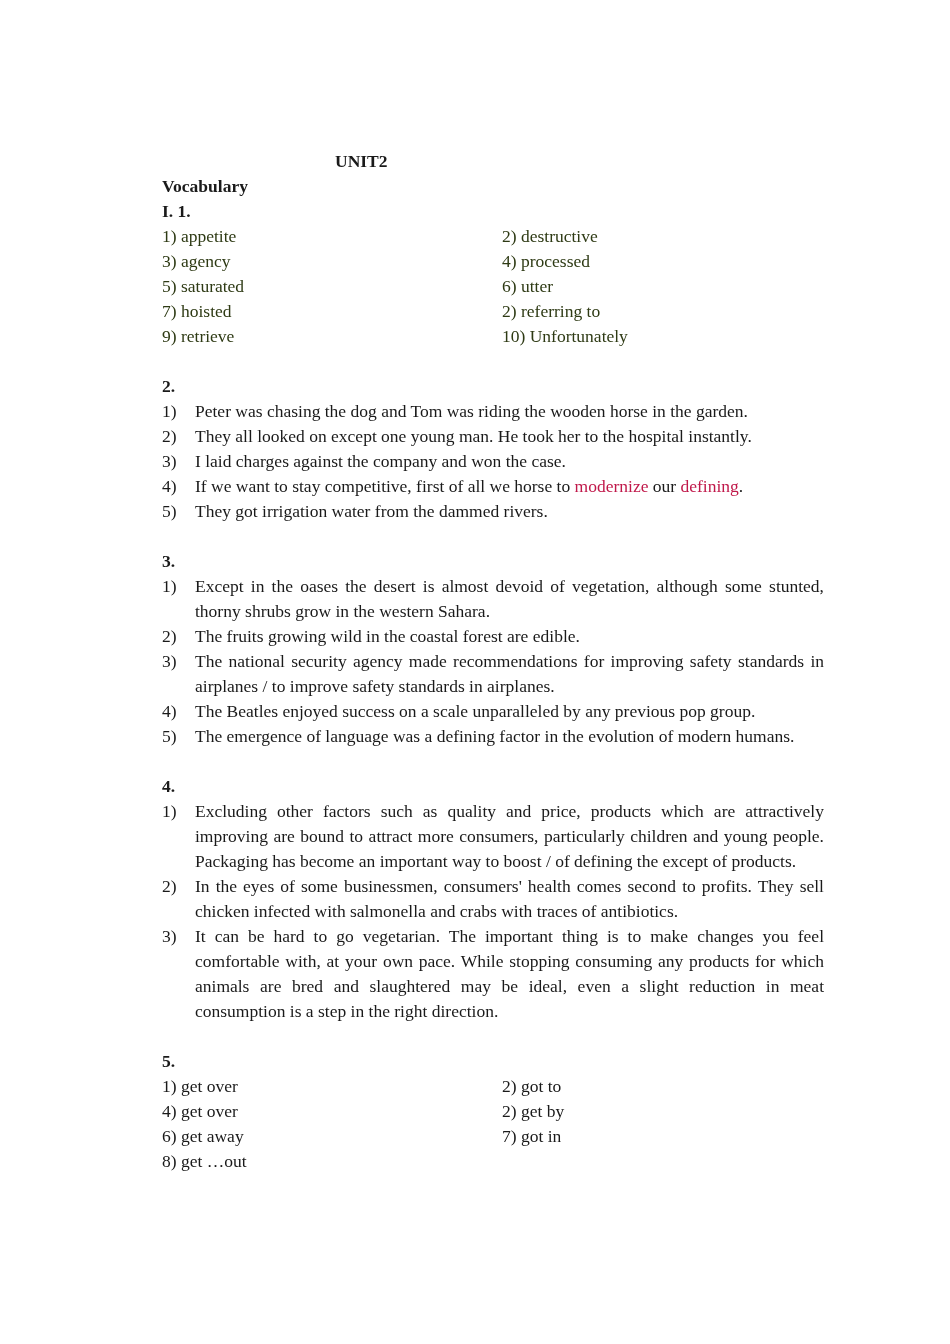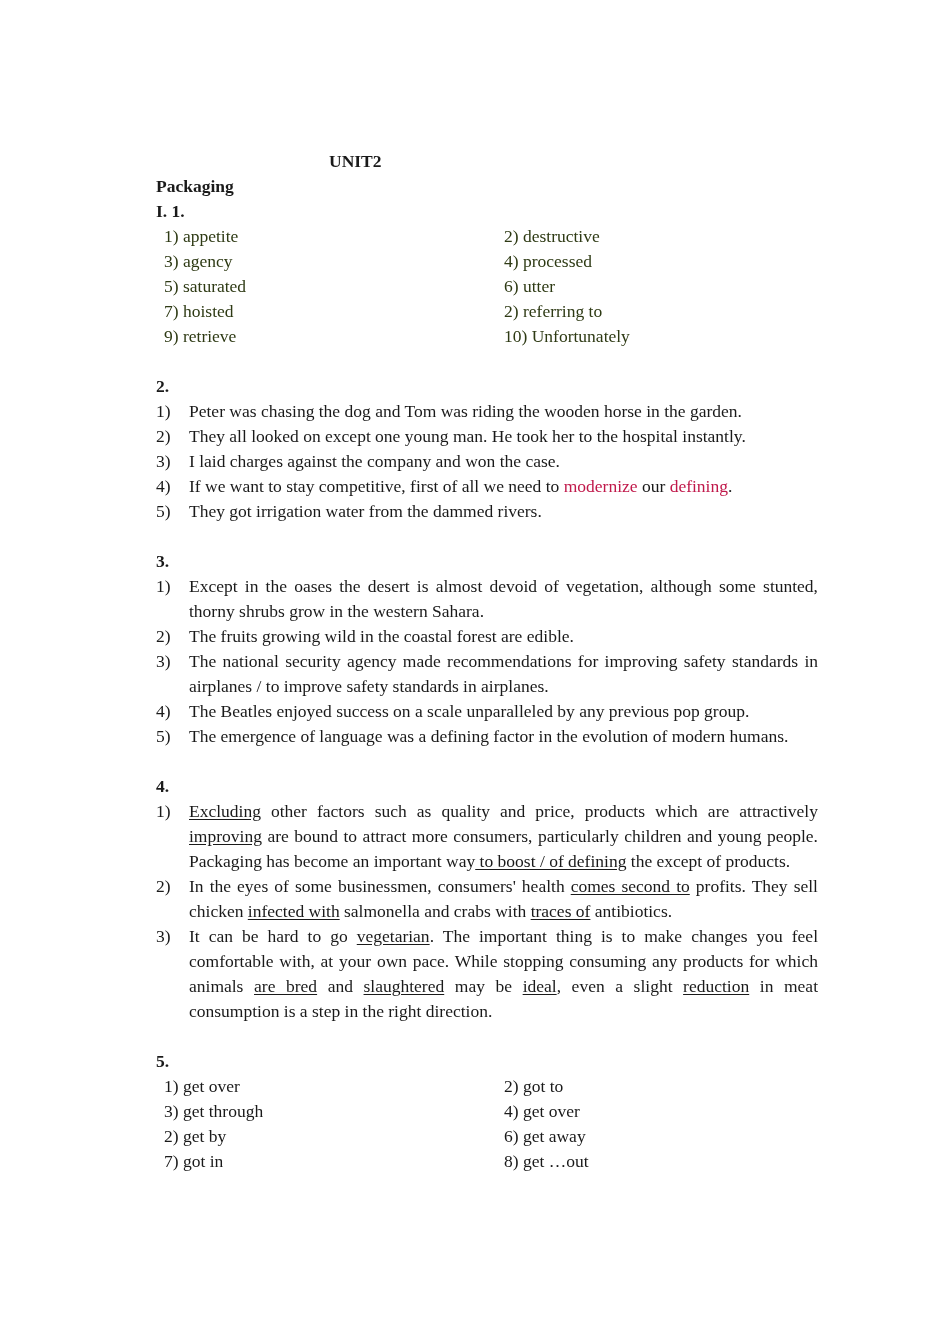--- a/index.html
+++ b/index.html
@@ -12,64 +12,63 @@
       height: 1344px;
       position: relative;
       overflow: hidden;
       font-family: "Liberation Serif", "DejaVu Serif", serif;
       font-size: 17.5px;
       line-height: 25px;
       color: #1a1a1a;
     }
     .page {
       position: absolute;
-      left: 156px;
+      left: 162px;
       top: 149px;
       width: 662px;
     }
     .title {
       font-weight: bold;
       padding-left: 173px;
       height: 25px;
     }
     .heading {
       font-weight: bold;
       height: 25px;
     }
     .line { height: 25px; white-space: nowrap; font-weight: bold; }
     .blank { height: 25px; }
     .two-col {
       display: grid;
       grid-template-columns: 340px 322px;
-      margin-left: 8px;
     }
     .two-col .cell { height: 25px; white-space: nowrap; }
     .green { color: #2e3a14; }
     .num-list .item {
       display: flex;
     }
     .num-list .num {
       width: 33px;
       flex: 0 0 33px;
     }
     .num-list .txt {
       flex: 1 1 auto;
       text-align: justify;
       text-align-last: left;
     }
     .hl { color: #c0184a; }
-    .u { text-decoration: underline; text-underline-offset: 2px; }
+    .u { text-underline-offset: 2px; }
   </style>
 </head>
 <body>
 
 <div class="page">
 
   <div class="title">UNIT2</div>
-  <div class="heading">Packaging</div>
+  <div class="heading">Vocabulary</div>
 
   <div class="line">I. 1.</div>
   <div class="two-col green">
     <div class="cell">1) appetite</div>
     <div class="cell">2) destructive</div>
     <div class="cell">3) agency</div>
     <div class="cell">4) processed</div>
     <div class="cell">5) saturated</div>
     <div class="cell">6) utter</div>
     <div class="cell">7) hoisted</div>
@@ -89,21 +88,21 @@
     <div class="item">
       <span class="num">2)</span>
       <span class="txt">They all looked on except one young man. He took her to the hospital instantly.</span>
     </div>
     <div class="item">
       <span class="num">3)</span>
       <span class="txt">I laid charges against the company and won the case.</span>
     </div>
     <div class="item">
       <span class="num">4)</span>
-      <span class="txt"><span>If we want to stay competitive, first of all we need to </span><span class="hl">modernize</span><span> our </span><span class="hl">defining</span><span>.</span></span>
+      <span class="txt"><span>If we want to stay competitive, first of all we horse to </span><span class="hl">modernize</span><span> our </span><span class="hl">defining</span><span>.</span></span>
     </div>
     <div class="item">
       <span class="num">5)</span>
       <span class="txt">They got irrigation water from the dammed rivers.</span>
     </div>
   </div>
 
   <div class="blank"></div>
 
   <div class="line">3.</div>
@@ -147,21 +146,20 @@
       <span class="txt"><span>It can be hard to go </span><span class="u">vegetarian</span><span>. The important thing is to make changes you feel comfortable with, at your own pace. While stopping consuming any products for which animals </span><span class="u">are bred</span><span> and </span><span class="u">slaughtered</span><span> may be </span><span class="u">ideal</span><span>, even a slight </span><span class="u">reduction</span><span> in meat consumption is a step in the right direction.</span></span>
     </div>
   </div>
 
   <div class="blank"></div>
 
   <div class="line">5.</div>
   <div class="two-col">
     <div class="cell">1) get over</div>
     <div class="cell">2) got to</div>
-    <div class="cell">3) get through</div>
     <div class="cell">4) get over</div>
     <div class="cell">2) get by</div>
     <div class="cell">6) get away</div>
     <div class="cell">7) got in</div>
     <div class="cell">8) get …out</div>
   </div>
 
 </div>
 
 </body></html>

